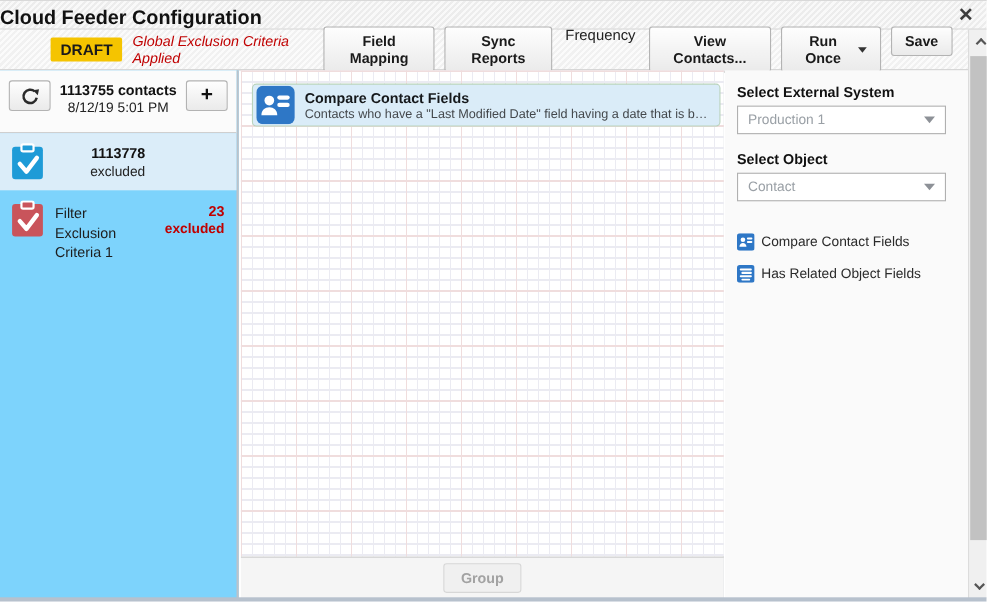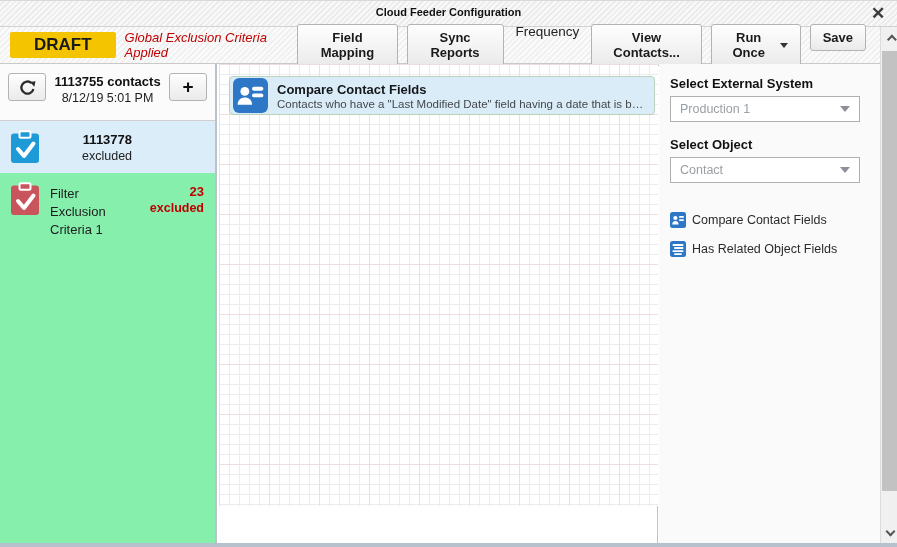--- a/index.html
+++ b/index.html
@@ -4,43 +4,43 @@
 <style>
   * { box-sizing: border-box; margin: 0; padding: 0; }
   html,body { width:897px; height:547px; }
   body { font-family: "Liberation Sans", sans-serif; background:#fff; }
   .app { position:relative; width:897px; height:547px; overflow:hidden; background:#fff; border-top:1px solid #d9d9d9;}
 
   
   .titlebar { position:absolute; left:0; top:0; width:897px; height:26px;
     background:#f1f1f1 repeating-linear-gradient(135deg, rgba(255,255,255,.55) 0 2px, rgba(0,0,0,.02) 2px 4px);
     border-bottom:1px solid #d2d2d2; }
-  .titlebar .title { position:absolute; left:0; right:0; top:5px; text-align:center;
-    font-size:11px; font-weight:bold; color:#111; }
+  .titlebar .title { position:absolute; left:0; right:0; top:5px; text-align:left;
+    font-size:18px; font-weight:bold; color:#111; }
   .close-x { position:absolute; right:8px; top:2px; width:22px; height:22px; cursor:pointer;
     font-size:17px; font-weight:bold; color:#3c3c3c; text-align:center; line-height:22px; }
 
   
   .toolbar { position:absolute; left:0; top:26px; width:880px; height:37px;
     background:#f6f6f6 repeating-linear-gradient(135deg, rgba(255,255,255,.55) 0 2px, rgba(0,0,0,.018) 2px 4px);
     border-bottom:1px solid #c9c9c9; display:flex; align-items:center; padding:0 14px 0 10px; }
-  .badge-draft { background:#f5c400; color:#1a1a1a; font-size:17px; font-weight:bold;
-    padding:3px 24px; border-radius:2px; }
+  .badge-draft { background:#f5c400; color:#1a1a1a; font-size:14px; font-weight:bold;
+    padding:3px 9px; border-radius:2px;margin-left:36px; }
   .warning-text { color:#c00000; font-style:italic; font-size:13px; margin-left:9px; }
   .tb-group { margin-left:auto; display:flex; align-items:flex-start; gap:9px; }
   .tb-btn { font-family:inherit; font-size:13px; font-weight:bold; color:#1a1a1a;
     background:linear-gradient(#fefefe,#eaeaea); border:1px solid #b3b3b3; border-radius:3px;
     padding:5px 12px; cursor:pointer; display:inline-flex; align-items:center; gap:6px; }
   .tb-label { font-size:13.5px; color:#222; margin:0 3px; }
   .caret-down { width:0; height:0; border-left:4px solid transparent; border-right:4px solid transparent;
     border-top:5px solid #333; display:inline-block; }
 
   
   .content { position:absolute; left:0; top:63px; width:897px; height:480px; }
-  .sidebar { position:absolute; left:0; top:0; width:217px; height:480px; background:#86efac;
+  .sidebar { position:absolute; left:0; top:0; width:217px; height:480px; background:#7dd3fc;
     border-right:2px solid #bcc2c9; }
   .canvas-wrap { position:absolute; left:219px; top:0; width:439px; height:480px; border-right:1px solid #bcc2c9; }
   .panel { position:absolute; left:659px; top:0; width:221px; height:480px; background:#fafafa; }
   .scrollbar { position:absolute; left:880px; top:-37px; width:17px; height:517px;
     background:#f0f0f0; border-left:1px solid #dcdcdc; }
 
   
   .sb-header { background:#fbfbfb; padding:9px 8px 7px 8px; display:flex; align-items:flex-start;
     border-bottom:1px solid #cfcfcf; min-height:57px; }
   .sq-btn { width:38px; height:28px; background:linear-gradient(#fefefe,#eaeaea); border:1px solid #b3b3b3;
@@ -181,20 +181,23 @@
             <path d="M4.5 26 c0 -4.5 3.2 -7 7 -7 s7 2.5 7 7 z" fill="#fff"></path>
             <rect x="18.5" y="8.5" width="11" height="3.8" rx="1.9" fill="#fff"></rect>
             <rect x="18.5" y="15" width="11" height="3.8" rx="1.9" fill="#fff"></rect>
           </svg>
           <div class="texts">
             <div class="node-title">Compare Contact Fields</div>
             <div class="node-desc">Contacts who have a "Last Modified Date" field having a date that is before...</div>
           </div>
         </div>
       </div>
+      <div class="canvas-footer">
+        <button class="group-btn">Group</button>
+      </div>
     </div>
 
     <div class="panel">
       <div class="panel-inner">
         <div class="fld-label">Select External System</div>
         <div class="select-box">
           <span class="val">Production 1</span>
           <span class="caret"></span>
         </div>
 

